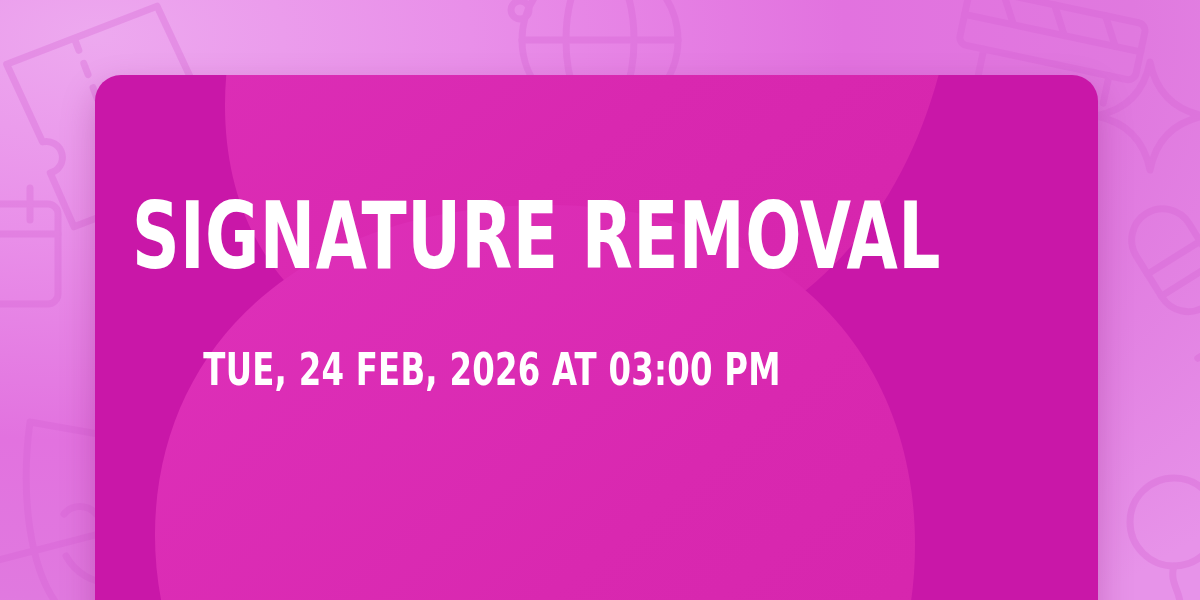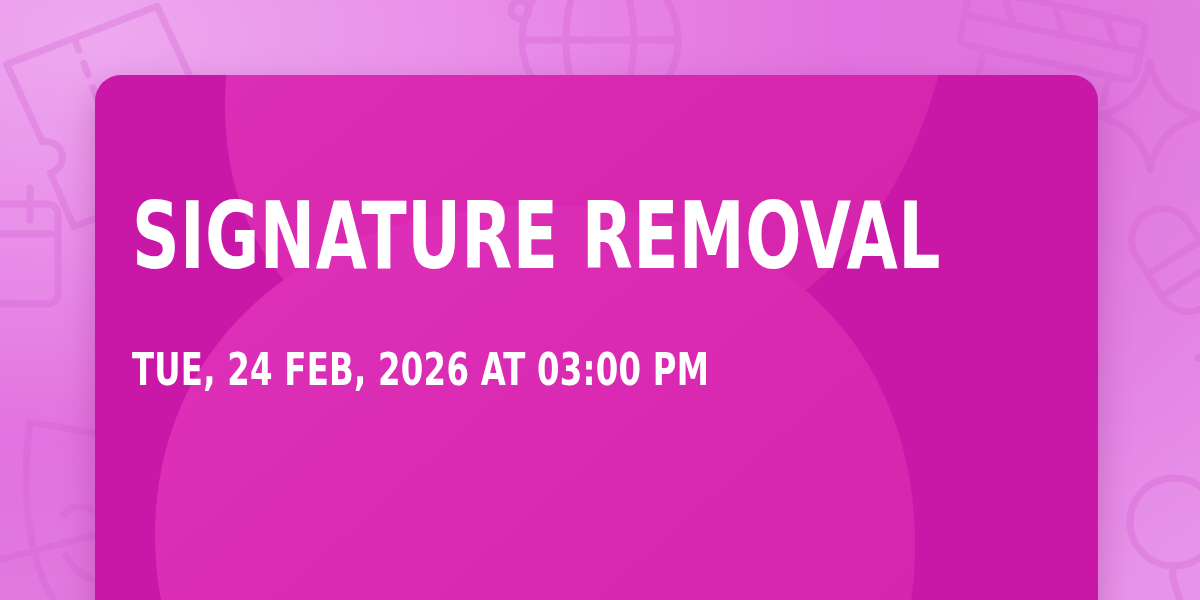--- a/index.html
+++ b/index.html
@@ -42,20 +42,21 @@
   
   .blob { position:absolute; inset:0; pointer-events:none; }
   .blob svg { display:block; width:100%; height:100%; }
 
   
   .card-content {
     position:absolute;
     left:37px;
     top:116px;
     width:900px;
+    text-align:center;
   }
 
   .event-title {
     color:#FFFFFF;
     font-family:"Liberation Sans Narrow","DejaVu Sans Condensed","Liberation Sans", sans-serif;
     font-size:92px;
     line-height:1.0;
     font-weight:700;
     letter-spacing:.5px;
     text-transform:uppercase;

